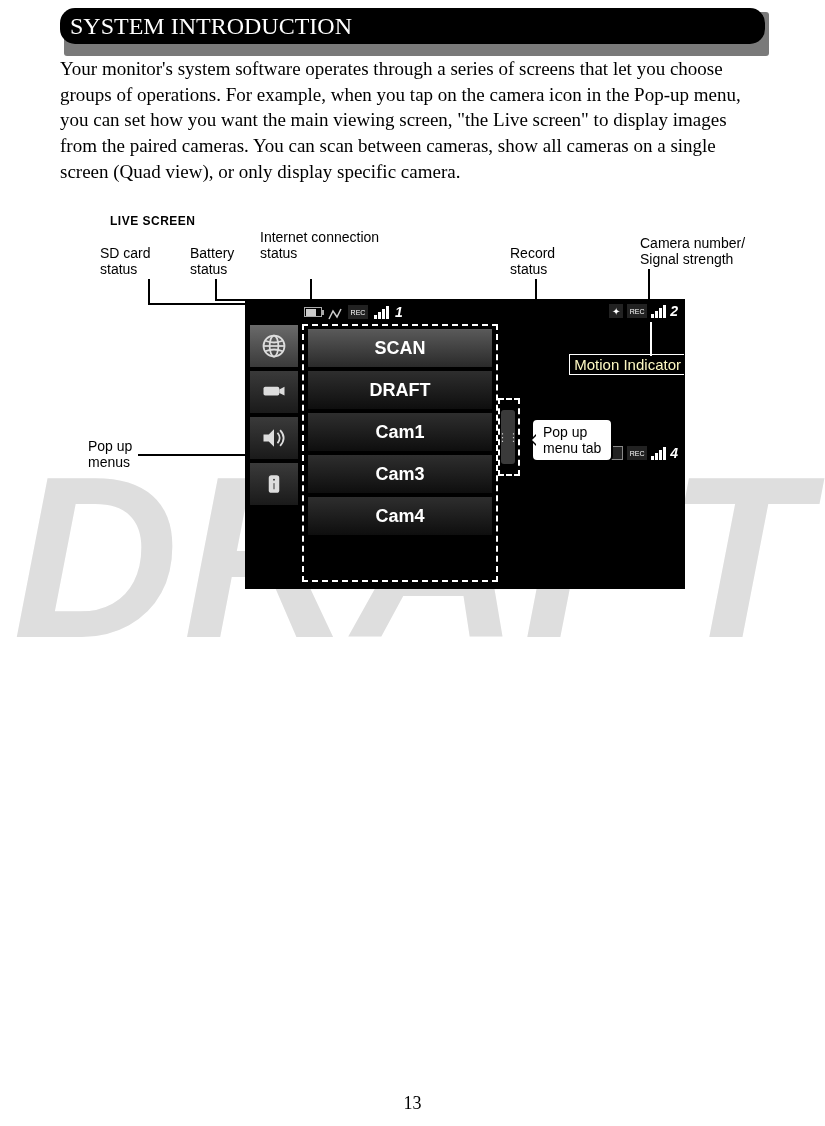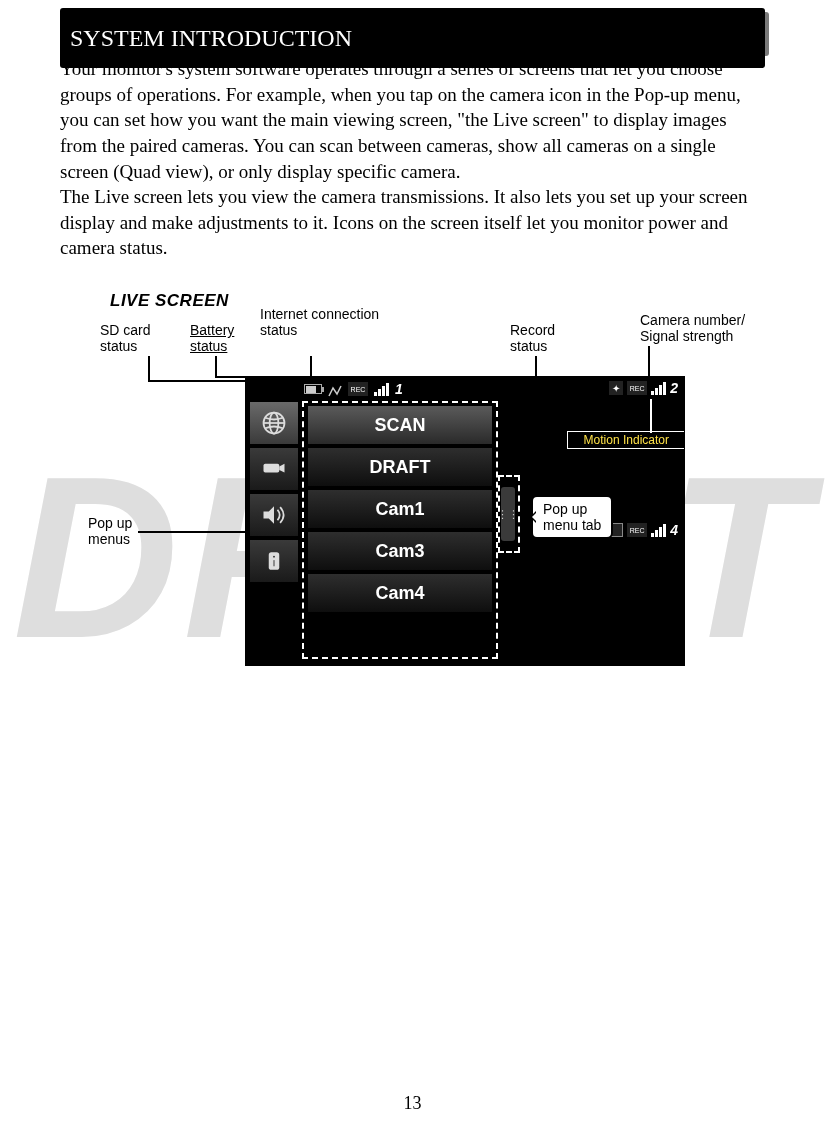--- a/index.html
+++ b/index.html
@@ -15,33 +15,33 @@
     user-select: none; pointer-events: none; z-index: 0;
   }
 
   
   .header-wrap { position: relative; margin-top: 8px; height: 48px; }
   .header-shadow {
     position: absolute; left: 4px; top: 4px; right: -4px; height: 44px;
     background: #7a7a7a; border-radius: 3px;
   }
   .header-bar {
-    position: absolute; left: 0; top: 0; right: 0; height: 60px;
-    background: #000; color: #fff; border-radius: 3px;
+    position: absolute; left: 0; top: 0; right: 0; height: 36px;
+    background: #000; color: #fff; border-radius: 15px;
     display: flex; align-items: center; padding-left: 10px;
     font-family: "Times New Roman", serif; font-size: 24px;
   }
 
   
   .body-text { position: relative; z-index: 2; font-size: 19px; line-height: 1.35; }
 
   
   .figure { position: relative; z-index: 2; margin: 30px 0 0 50px; width: 640px; height: 400px; font-family: Arial, sans-serif; }
 
-  .fig-title { font-weight: 900; font-style: italic; font-size: 17px; letter-spacing: 0.5px; }
+  .fig-title { font-weight: 900; font-size: 12px; letter-spacing: 0.5px; }
 
   .callout { position: absolute; font-size: 14px; color: #000; line-height: 1.1; }
 
   
   .device { position: absolute; left: 135px; top: 85px; width: 440px; height: 290px; background: #000; border: 1px solid #000; overflow: hidden; }
   .device-inner { position: relative; width: 100%; height: 100%; }
   .sig-bars { display: inline-flex; align-items: flex-end; gap: 1px; }
   .sig-bars span { display: inline-block; width: 3px; background: #fff; }
   .sig-bars span:nth-child(1){height:4px;} .sig-bars span:nth-child(2){height:7px;}
   .sig-bars span:nth-child(3){height:10px;} .sig-bars span:nth-child(4){height:13px;}
@@ -97,21 +97,21 @@
   }
   .bubble::before {
     content: ""; position: absolute; left: -9px; top: 50%; transform: translateY(-50%);
     border: 6px solid transparent; border-right-color: #000;
   }
   .bubble::after {
     content: ""; position: absolute; left: -6px; top: 50%; transform: translateY(-50%);
     border: 5px solid transparent; border-right-color: #fff;
   }
 
-  .motion-label { position: absolute; right: -2px; top: 54px; color:#fde047; background: rgba(0,0,0,0); font-size:12px; border:1px solid #fff; padding:1px 16px;}
+  .motion-label { position: absolute; right: -2px; top: 54px; color:#fef9c3; background: rgba(0,0,0,0); font-size:15px; border:1px solid #fff; padding:1px 4px;}
   .motion-leader { position:absolute; right: 32px; top: 22px; width:2px; height:34px; background:#fff;}
 
   
   .page-num { position: absolute; bottom: 20px; left: 0; right: 0; text-align: center; font-size: 18px; }
 
   
   .lead { position:absolute; background:#000; }
 </style>
 </head>
 <body>
@@ -119,32 +119,31 @@
 <div class="page">
   <div class="watermark">DRAFT</div>
 
   <div class="header-wrap">
     <div class="header-shadow"></div>
     <div class="header-bar">SYSTEM INTRODUCTION</div>
   </div>
 
   <div class="body-text">
     <p>Your monitor's system software operates through a series of screens that let you choose groups of operations. For example, when you tap on the camera icon in the Pop-up menu, you can set how you want the main viewing screen, "the Live screen" to display images from the paired cameras. You can scan between cameras, show all cameras on a single screen (Quad view), or only display specific camera.</p>
-    <p>The Live screen lets you view the camera transmissions. It also lets you set up your screen display and make adjustments to it. Icons on the screen itself let you monitor power and camera status.</p>
   </div>
 
   <div class="figure">
     <div class="fig-title">LIVE SCREEN</div>
 
     <div class="callout" style="left:-10px; top:32px; white-space:pre-line;">SD card
 status</div>
     <div class="lead" style="left:38px; top:65px; width:2px; height:24px;"></div>
     <div class="lead" style="left:38px; top:89px; width:108px; height:2px;"></div>
 
-    <div class="callout" style="left:80px; top:32px; white-space:pre-line;text-decoration:underline;">Battery
+    <div class="callout" style="left:80px; top:32px; white-space:pre-line;">Battery
 status</div>
     <div class="lead" style="left:105px; top:65px; width:2px; height:20px;"></div>
     <div class="lead" style="left:105px; top:85px; width:75px; height:2px;"></div>
 
     <div class="callout" style="left:150px; top:16px; white-space:pre-line;">Internet connection
 status</div>
     <div class="lead" style="left:200px; top:65px; width:2px; height:22px;"></div>
 
     <div class="callout" style="left:400px; top:32px; white-space:pre-line;">Record
 status</div>

